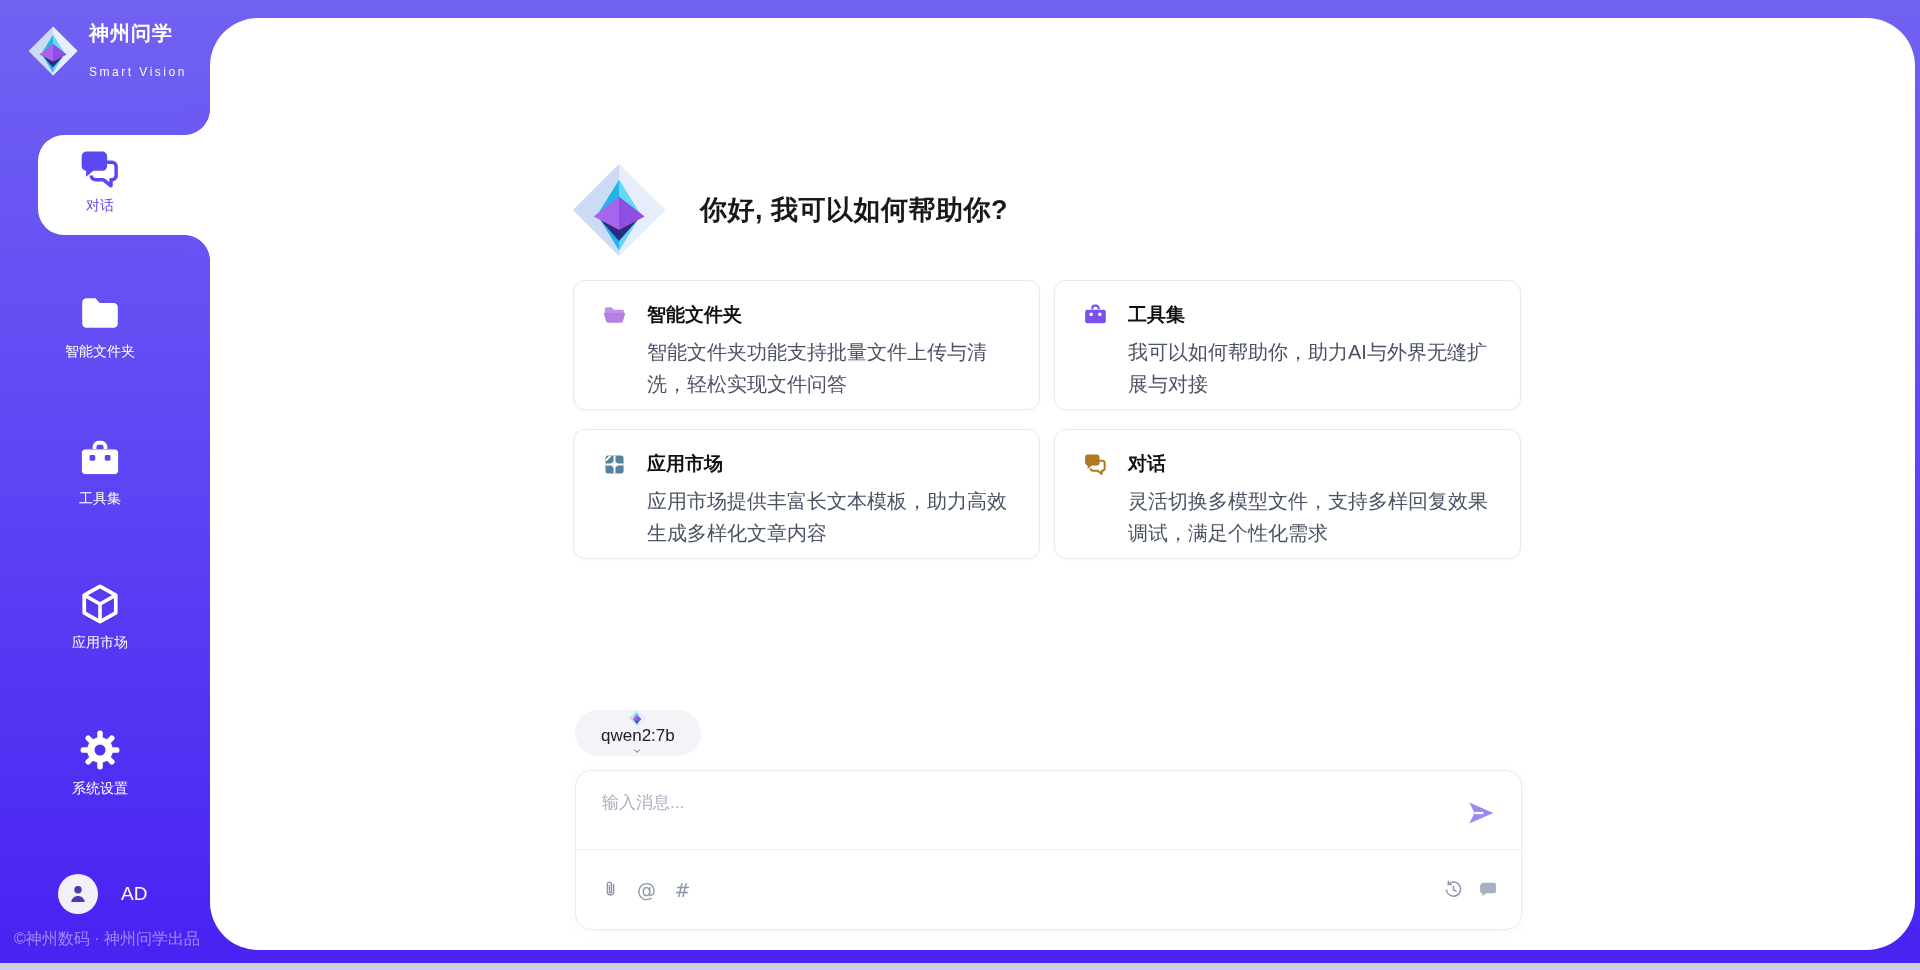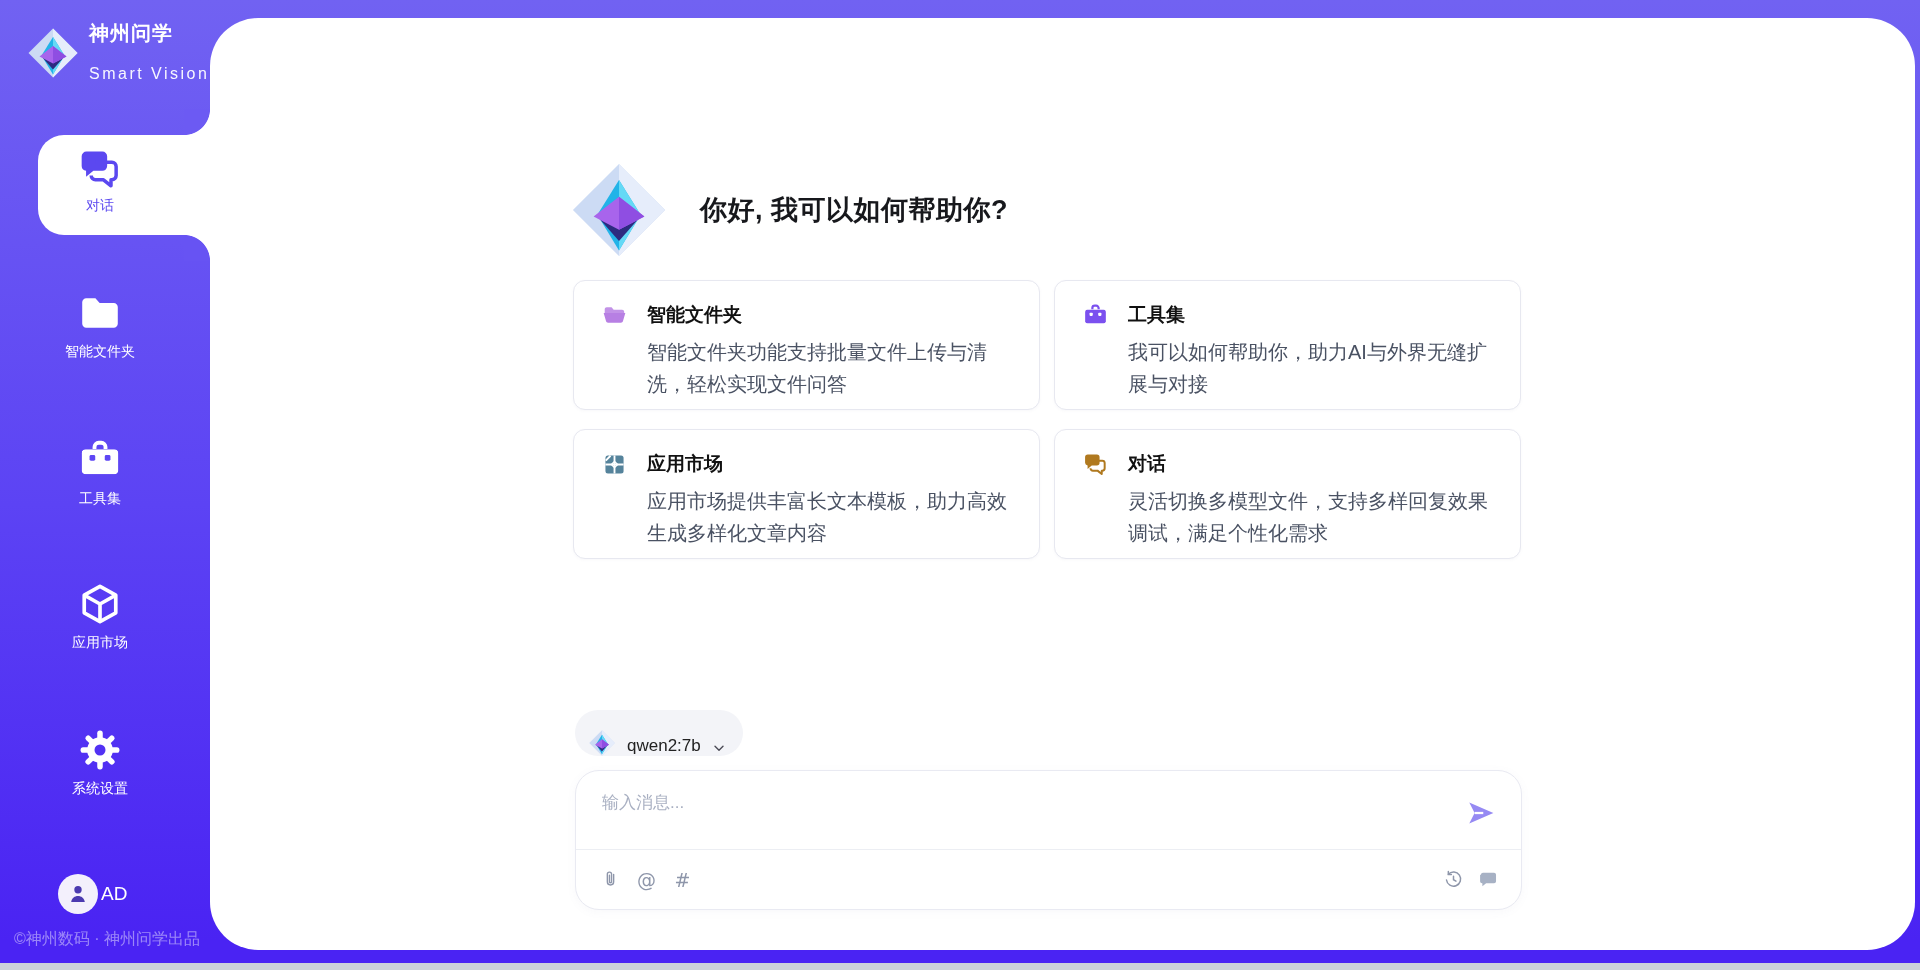--- a/index.html
+++ b/index.html
@@ -7,69 +7,69 @@
   .stage{position:relative;width:1920px;height:970px;overflow:hidden;
          background:linear-gradient(180deg,#7162f2 0%,#5c43f4 52%,#4a23f3 97%);}
   .bottom-strip{position:absolute;left:0;right:0;bottom:0;height:7px;background:#ccd0da;}
 
   
   .sidebar{position:absolute;left:0;top:0;width:210px;height:970px;}
   .brand{position:absolute;left:28px;top:22px;display:flex;align-items:center;}
   .brand .logo{width:50px;height:50px;}
   .brand-text{margin-left:11px;color:#fff;}
   .brand-name{font-size:20px;font-weight:700;letter-spacing:1px;line-height:1.1;}
-  .brand-sub{font-size:16px;letter-spacing:2.5px;margin-top:21px;opacity:.95;}
+  .brand-sub{font-size:12px;letter-spacing:2.5px;margin-top:21px;opacity:.95;}
 
   .nav-item{position:absolute;left:20px;width:160px;text-align:center;color:#fff;cursor:pointer;}
   .nav-item .nicon{width:44px;height:44px;display:inline-block;}
   .nav-item .nlabel{display:block;font-size:14px;margin-top:4px;}
 
   .active-blob{position:absolute;left:38px;top:135px;width:172px;height:100px;
                background:#fff;border-radius:26px 0 0 26px;}
   .active-blob::before{content:'';position:absolute;right:0;top:-26px;width:26px;height:26px;
       background:radial-gradient(circle 26px at 0 0,#6c5af3 0 25.6px,#fff 26.4px);}
   .active-blob::after{content:'';position:absolute;right:0;bottom:-26px;width:26px;height:26px;
       background:radial-gradient(circle 26px at 0 100%,#6753f3 0 25.6px,#fff 26.4px);}
   .active-inner{position:absolute;left:0;top:0;width:124px;height:100px;text-align:center;
                 color:#5b48f0;padding-top:12px;box-sizing:border-box;}
   .active-inner .nicon{width:44px;height:44px;display:inline-block;}
   .active-inner .nlabel{display:block;font-size:14px;margin-top:2px;font-weight:500;}
 
   .user-row{position:absolute;left:58px;top:874px;display:flex;align-items:center;cursor:pointer;}
   .avatar{width:40px;height:40px;border-radius:50%;background:#f3f0fc;display:flex;
           align-items:center;justify-content:center;}
   .avatar svg{width:24px;height:24px;color:#4b3ab0;}
-  .user-name{color:#fff;font-size:19px;margin-left:3px;}
+  .user-name{color:#fff;font-size:19px;margin-left:23px;}
   .side-footer{position:absolute;left:14px;top:929px;font-size:16px;color:rgba(255,255,255,.45);white-space:nowrap;}
 
   
   .panel{position:absolute;left:210px;top:18px;width:1685px;height:932px;background:#fff;border-radius:48px;padding-left:20px;}
 
   .greeting{position:absolute;left:362px;top:145px;display:flex;align-items:center;}
   .greeting .logo{width:94px;height:94px;}
   .greeting-text{margin-left:34px;font-size:27px;font-weight:800;color:#17181c;letter-spacing:.5px;}
 
   .cards{position:absolute;left:363px;top:262px;width:950px;display:grid;
          grid-template-columns:467px 467px;grid-column-gap:14px;grid-row-gap:19px;}
   .card{height:130px;box-sizing:border-box;border:1px solid #e7e8f0;border-radius:12px;background:#fff;
         padding:21px 26px 0 28px;cursor:pointer;box-shadow:0 1px 3px rgba(120,120,160,.05);}
   .card-head{display:flex;align-items:center;}
   .card-head .cicon{width:25px;height:25px;flex:0 0 25px;}
   .card-title{font-size:19px;font-weight:700;color:#111;margin-left:20px;}
   .card-desc{margin:8px 0 0 45px;font-size:20px;line-height:1.62;color:#4a5263;}
 
   
-  .model-pill{position:absolute;left:365px;top:692px;height:46px;display:inline-flex;align-items:flex-end;
-              background:#f3f4f8;border-radius:23px;padding:0 16px 0 14px;cursor:pointer;}
+  .model-pill{position:absolute;left:365px;top:692px;height:46px;display:inline-flex;align-items:center;
+              background:#f3f4f8;border-radius:23px;padding:0 16px 0 14px;cursor:pointer;flex-direction:column;}
   .model-pill .logo{width:26px;height:26px;}
   .model-name{font-size:17px;color:#222;margin:0 10px 0 12px;}
   .chev{width:16px;height:16px;}
 
-  .input-box{position:absolute;left:365px;top:752px;width:947px;height:140px;box-sizing:border-box;
-             border:1.5px solid #e9eaf2;border-radius:24px;background:#fff;
+  .input-box{position:absolute;left:365px;top:752px;width:947px;height:160px;box-sizing:border-box;
+             border:1.5px solid #e9eaf2;border-radius:16px;background:#fff;
              box-shadow:0 2px 10px rgba(110,110,150,.05);}
   .input-box textarea{position:absolute;left:24px;top:18px;width:820px;height:52px;border:0;outline:none;
              resize:none;font-family:inherit;font-size:17px;color:#333;background:transparent;}
   .input-box textarea::placeholder{color:#a9b0c2;}
   .send-btn{position:absolute;right:24px;top:26px;width:32px;height:32px;cursor:pointer;}
   .in-divider{position:absolute;left:0;right:0;top:78px;height:1px;background:#eceef3;}
   .in-toolbar{position:absolute;left:24px;right:22px;top:79px;bottom:0;display:flex;align-items:center;}
   .tool-ic{width:21px;height:21px;color:#8e96aa;margin-right:15px;cursor:pointer;display:flex;
            align-items:center;justify-content:center;font-size:19px;}
   .tool-spacer{flex:1;}

